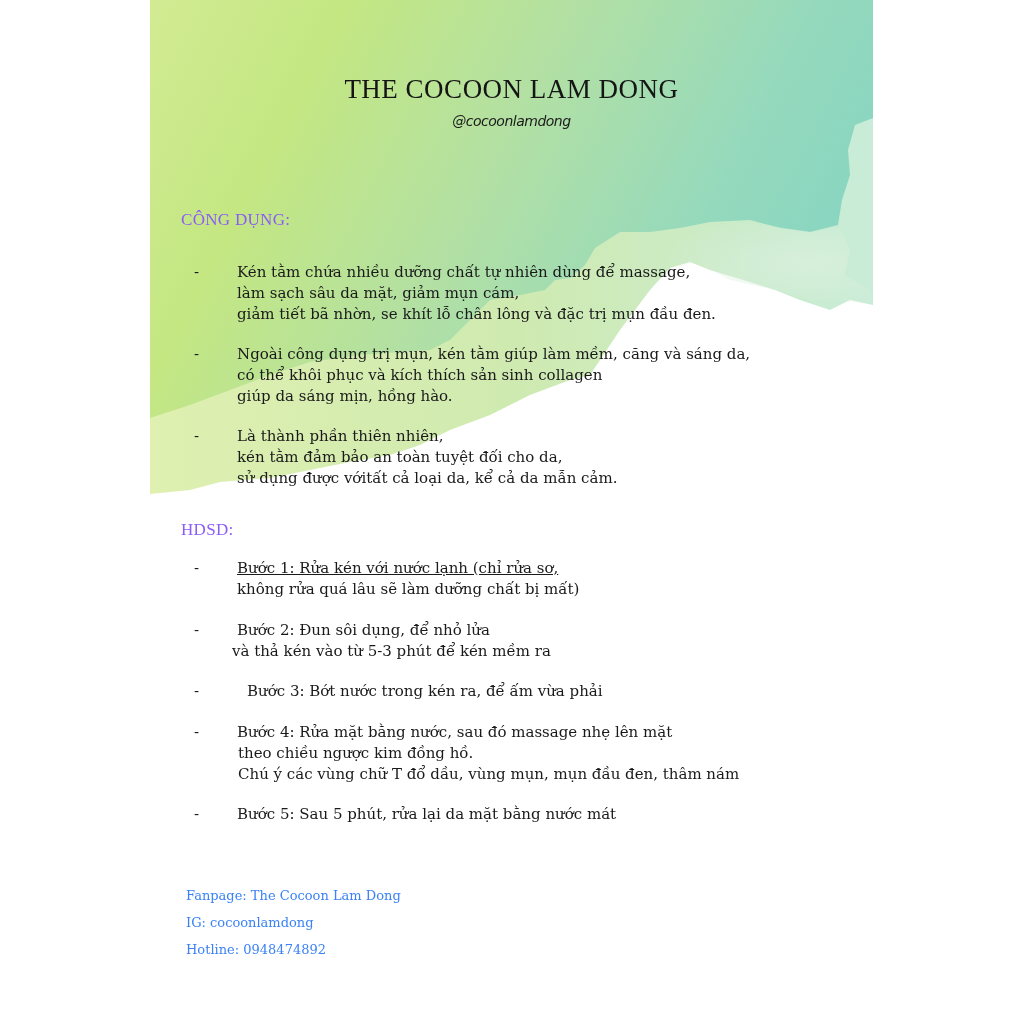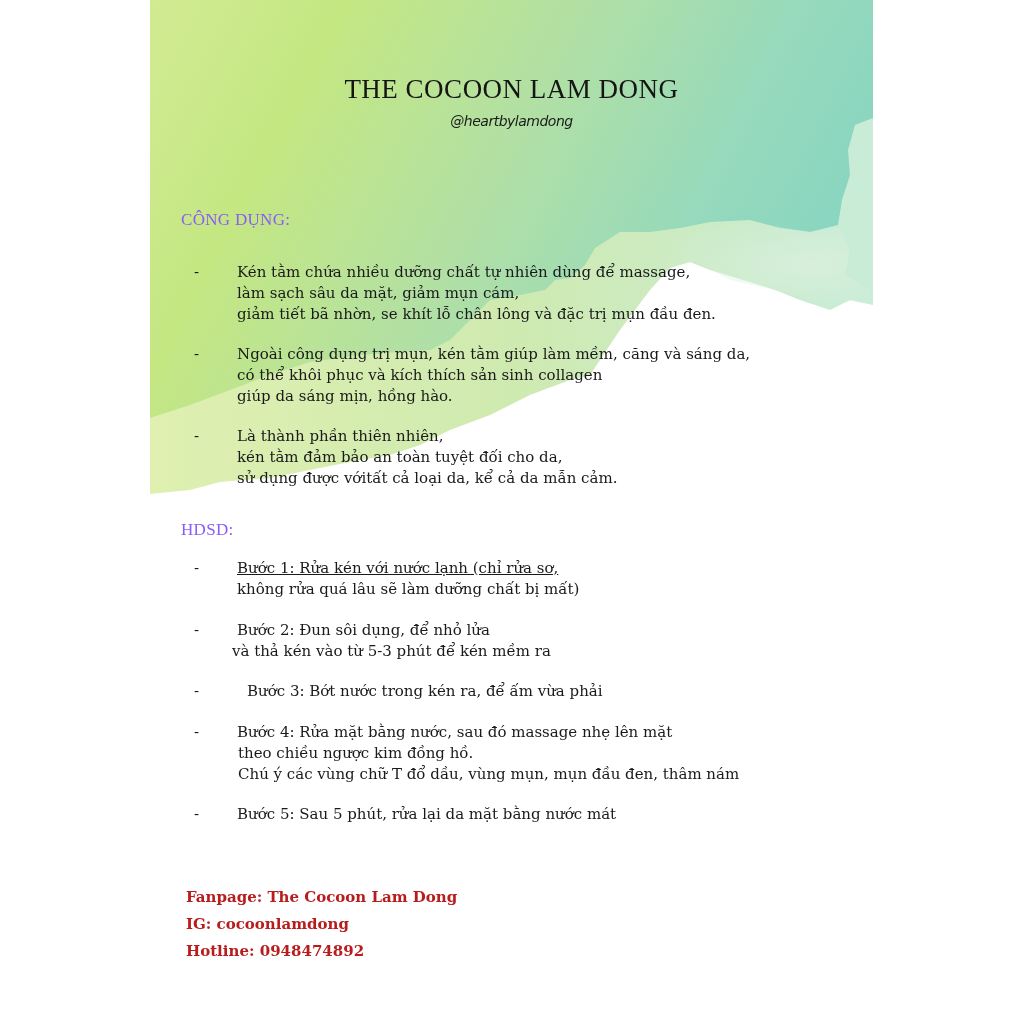--- a/index.html
+++ b/index.html
@@ -26,21 +26,21 @@
       color: #8b5cf6; letter-spacing: 0.3px;
     }
     .bullet {
       position: absolute; font-family: "DejaVu Serif", serif; font-size: 15px;
       line-height: 21px; color: #1a1a1a;
     }
     .dash { position: absolute; left: 44px; }
     .line { position: absolute; white-space: nowrap; }
     .footer-line {
       position: absolute; left: 36px; white-space: nowrap;
-      font-family: "DejaVu Serif", serif; font-size: 15px; color: #b91c1c; font-weight: bold;
+      font-family: "DejaVu Serif", serif; font-size: 13px; color: #3b82f6;
     }
   </style>
 </head>
 <body>
 
 <div class="page">
 
   <svg class="wash" viewBox="0 0 723 520" preserveAspectRatio="none">
     <defs>
       <linearGradient id="g1" x1="0" y1="0" x2="1" y2="0.3">
@@ -60,21 +60,21 @@
         <stop offset="1" stop-color="#d8efdc" stop-opacity="0"></stop>
       </radialGradient>
     </defs>
     <path d="M0,0 L723,0 L723,305 L700,300 L680,310 L650,300 L625,290 L600,282 L560,270 L540,262 L520,268 L500,290 L470,330 L440,375 L420,380 L380,395 L340,415 L300,430 L270,445 L240,455 L200,462 L160,470 L120,478 L70,482 L40,490 L0,494 Z" fill="url(#g2)"></path>
     <path d="M0,0 L723,0 L723,118 L705,125 L698,150 L700,175 L692,200 L688,225 L660,232 L630,228 L600,220 L560,222 L530,228 L500,232 L470,232 L445,248 L435,265 L420,278 L405,280 L395,290 L370,295 L340,300 L320,320 L300,340 L280,350 L250,352 L210,355 L160,362 L120,375 L80,390 L40,405 L0,418 Z" fill="url(#g1)"></path>
     <path d="M470,232 L530,228 L600,222 L660,232 L690,228 L700,250 L695,275 L720,290 L723,305 L700,302 L660,300 L625,290 L580,280 L545,262 L505,275 L490,300 L475,270 Z" fill="url(#g3)"></path>
   </svg>
 
   <div class="content">
     <div class="title">THE COCOON LAM DONG</div>
-    <div class="handle">@heartbylamdong</div>
+    <div class="handle">@cocoonlamdong</div>
 
     <div class="section-head" style="top:210px;">CÔNG DỤNG:</div>
 
     <div class="bullet" style="top:262px; left:0; width:723px;">
       <span class="dash">-</span>
       <span class="line" style="left:87px; top:0;">Kén tằm chứa nhiều dưỡng chất tự nhiên dùng để massage,</span>
       <span class="line" style="left:87px; top:21px;">làm sạch sâu da mặt, giảm mụn cám,</span>
       <span class="line" style="left:87px; top:42px;">giảm tiết bã nhờn, se khít lỗ chân lông và đặc trị mụn đầu đen.</span>
     </div>
 

